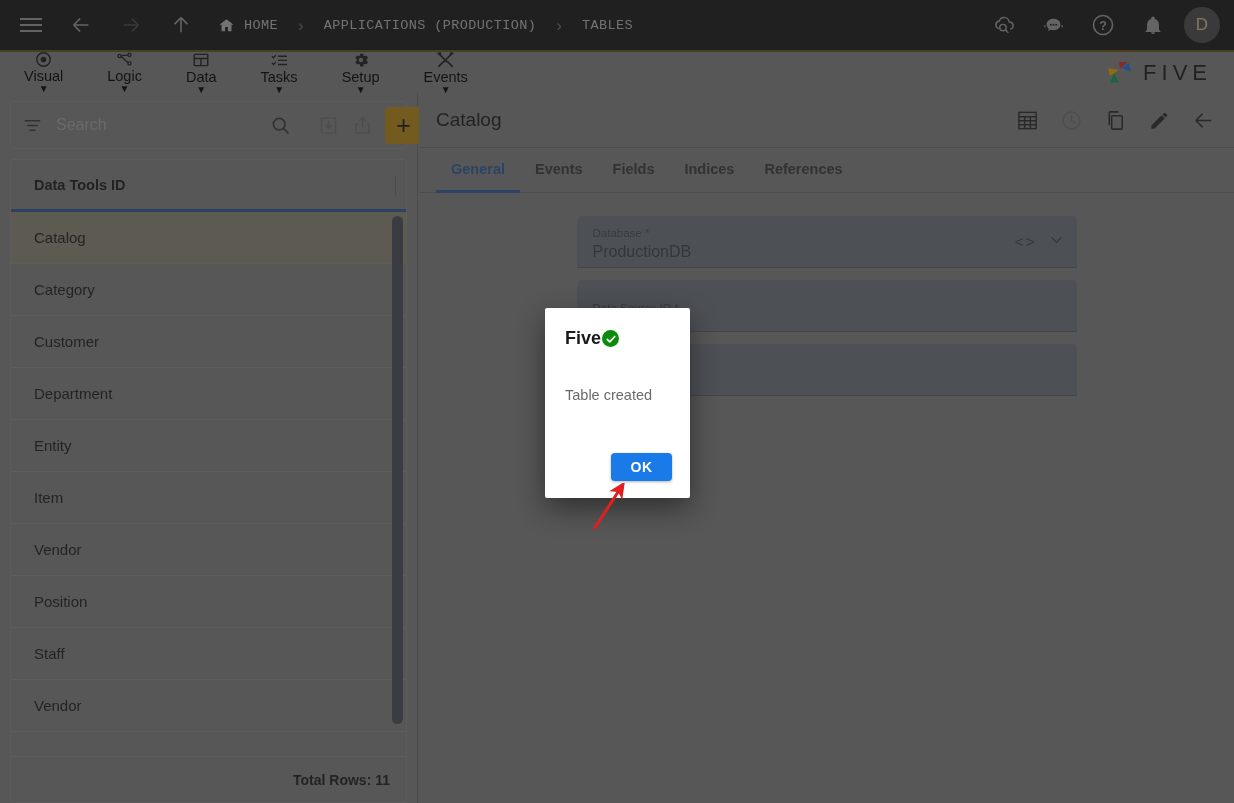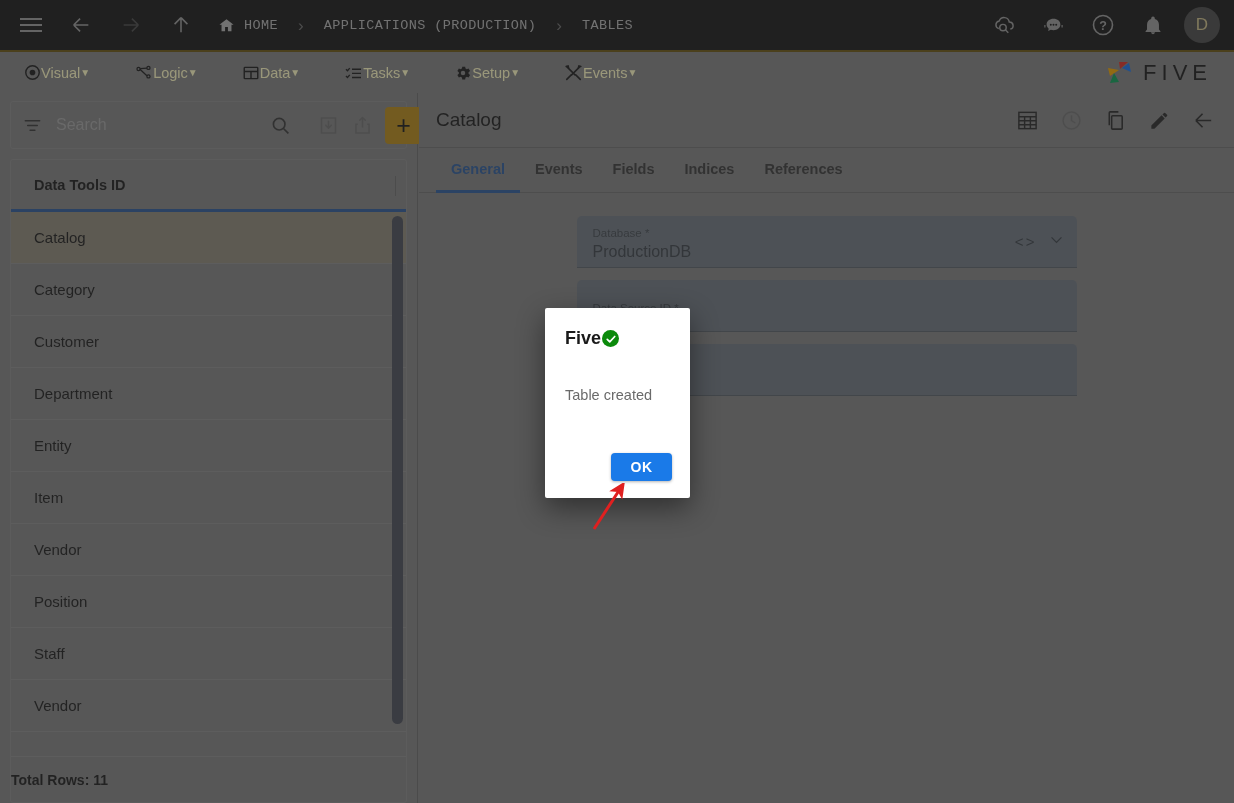--- a/index.html
+++ b/index.html
@@ -47,21 +47,21 @@
 
   
   .menubar {
     position: absolute; left: 0; top: 50px; width: 1234px; height: 43px;
     background: #808080; border-top: 2px solid #6b5511;
     display: flex; align-items: center;
   }
   .menu-item {
     display: flex; align-items: center; gap: 0;
     margin-left: 22px; margin-right: 22px;
-    color: #fef9c3; font-size: 14.5px; font-weight: 400;
+    color: #000000; font-size: 14.5px; font-weight: 400; flex-direction: column;
   }
   .menu-item:first-child { margin-left: 24px; }
   .caret { font-size: 10px; line-height: 1; }
   .mi-icon { display: flex; align-items: center; color: #1d1d1d; }
 
   .five-logo {
     margin-left: auto; margin-right: 22px;
     display: flex; align-items: center; gap: 6px;
   }
   .five-word {
@@ -118,21 +118,21 @@
     height: 52px; display: flex; align-items: center; padding-left: 23px;
     font-size: 15px; color: #1d1d1d; border-bottom: 1px solid #8d8d8d;
   }
   .row.selected { background: #8c8677; }
   .row.blank { border-bottom: none; }
   .scrollbar {
     position: absolute; right: 3px; top: 4px; width: 11px; height: 508px;
     background: #4a4f5a; border-radius: 6px;
   }
   .list-footer {
-    height: 46px; display: flex; align-items: center; 
+    height: 46px; display: flex; align-items: center; justify-content: flex-end;
     padding-right: 16px; font-size: 14px; font-weight: bold; color: #1d1d1d;
     border-top: 1px solid #8d8d8d;
   }
 
   
   .main {
     position: absolute; left: 419px; top: 93px; width: 815px; height: 710px;
     background: #808080;
   }
   .main-head {

